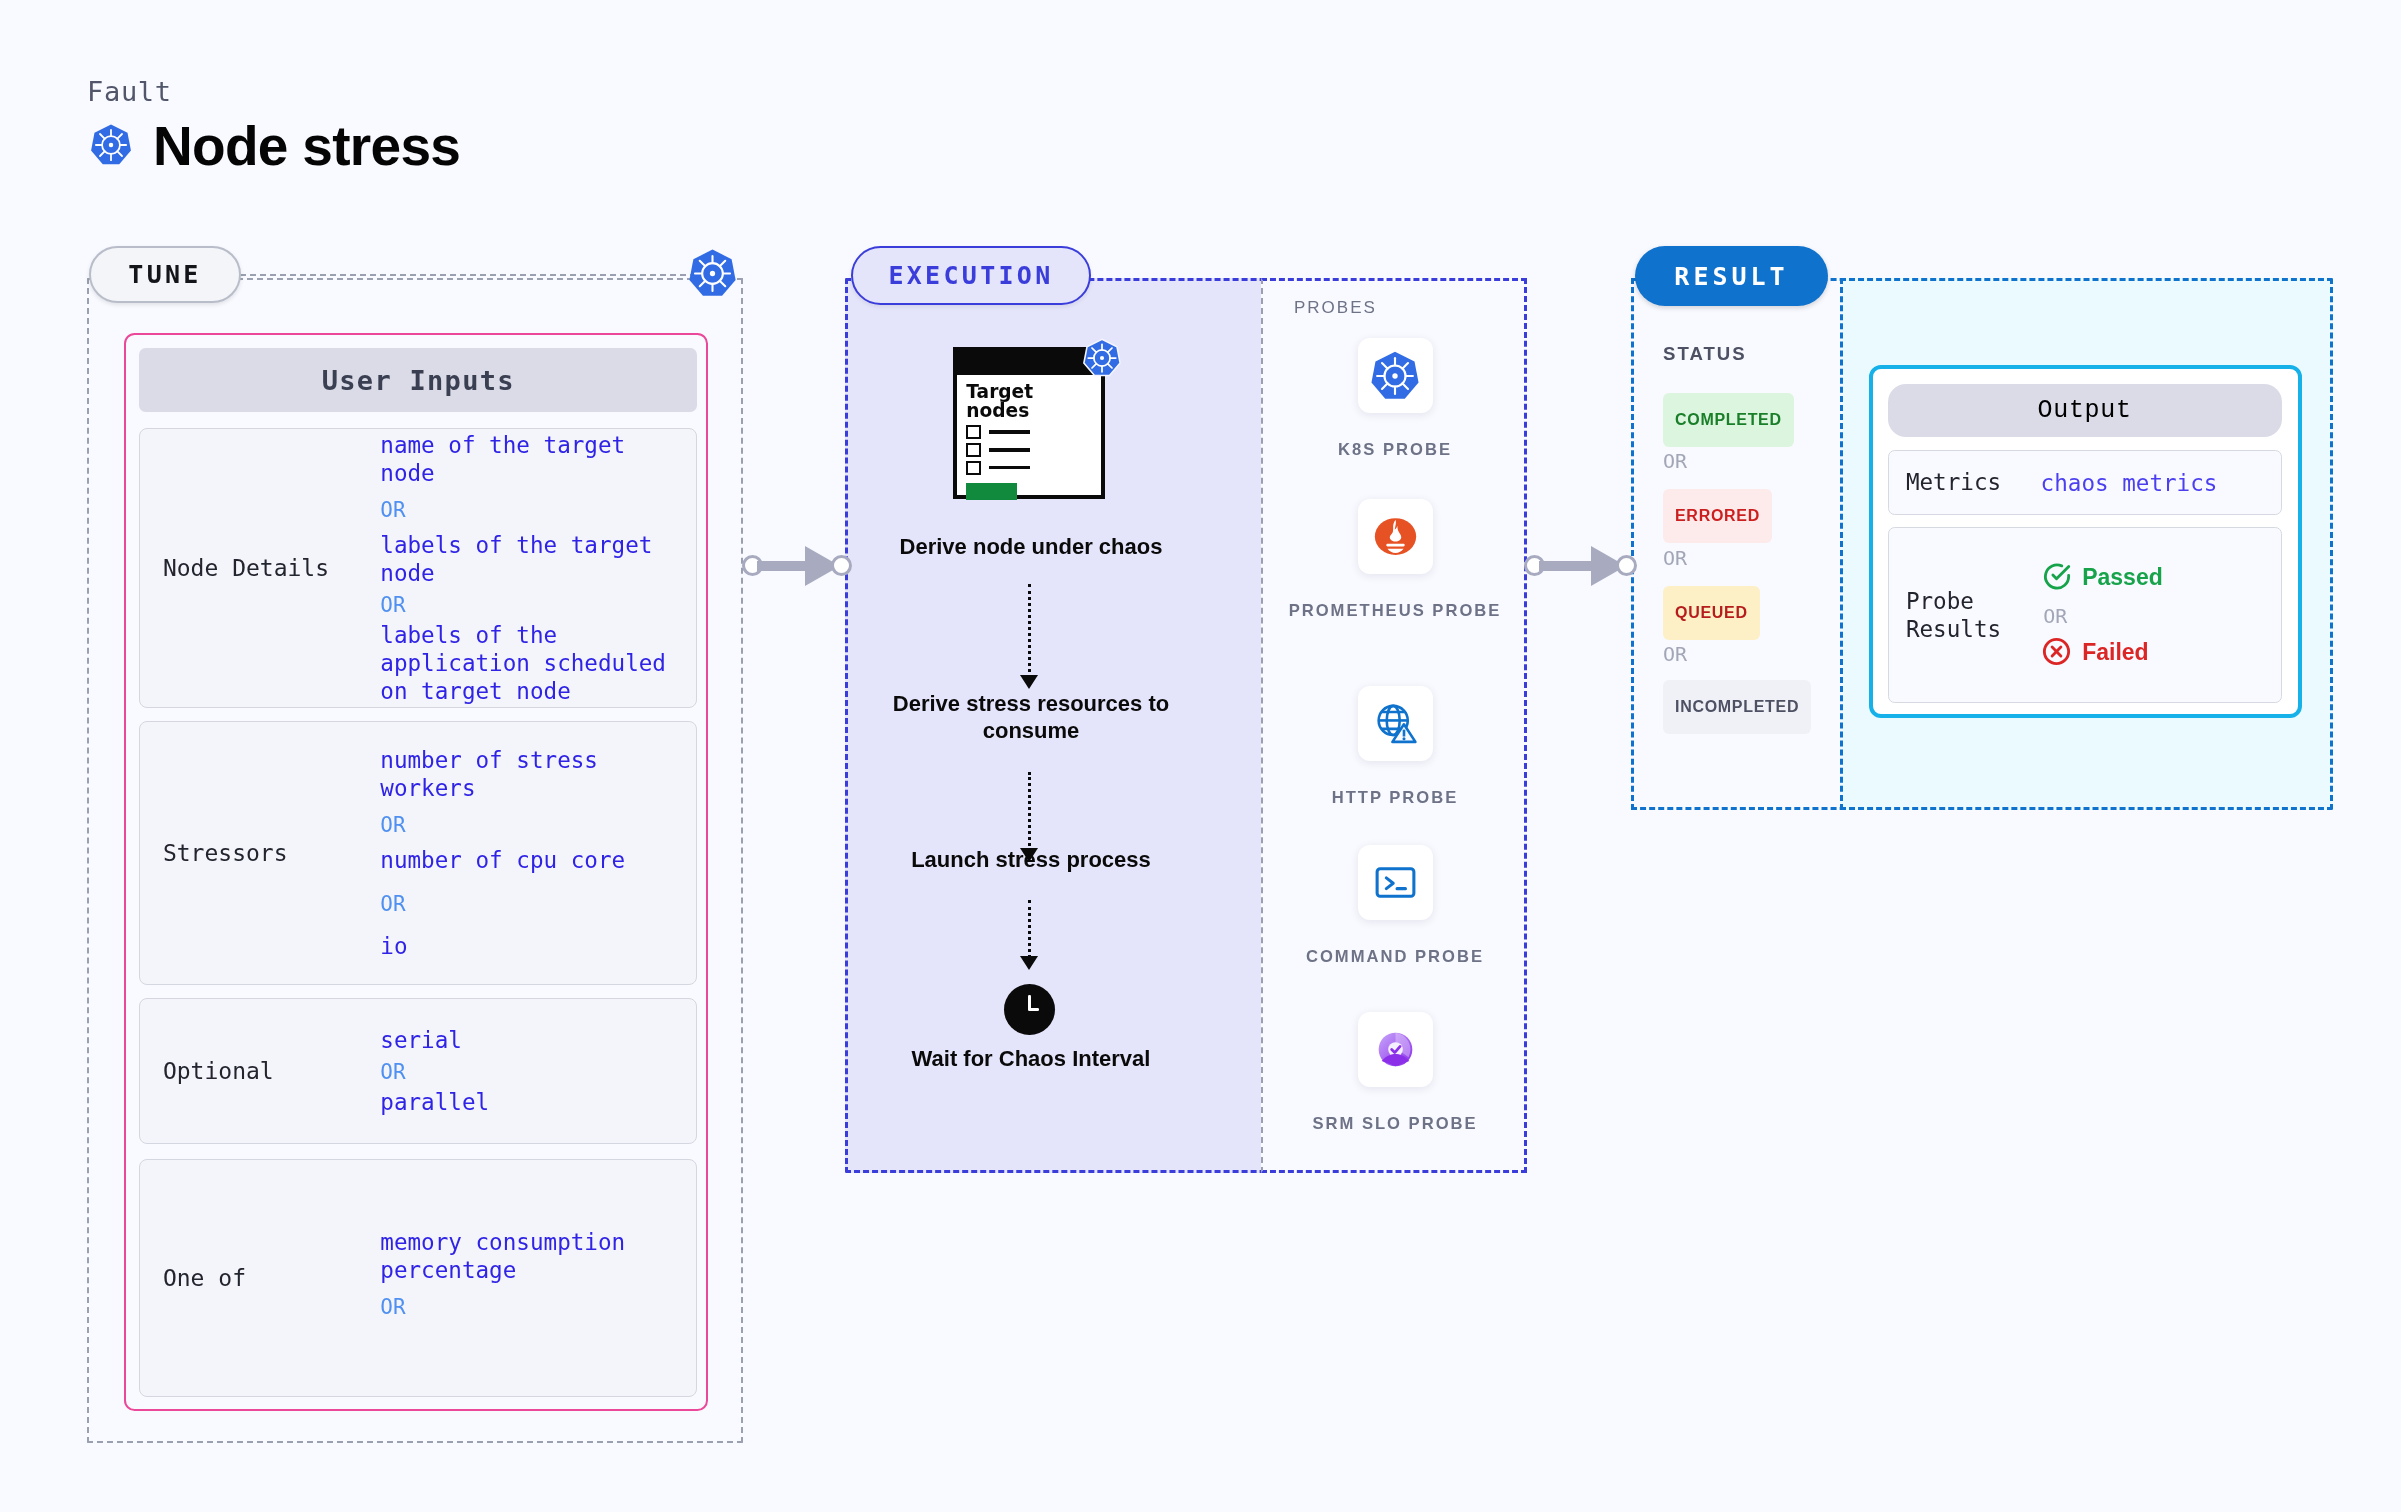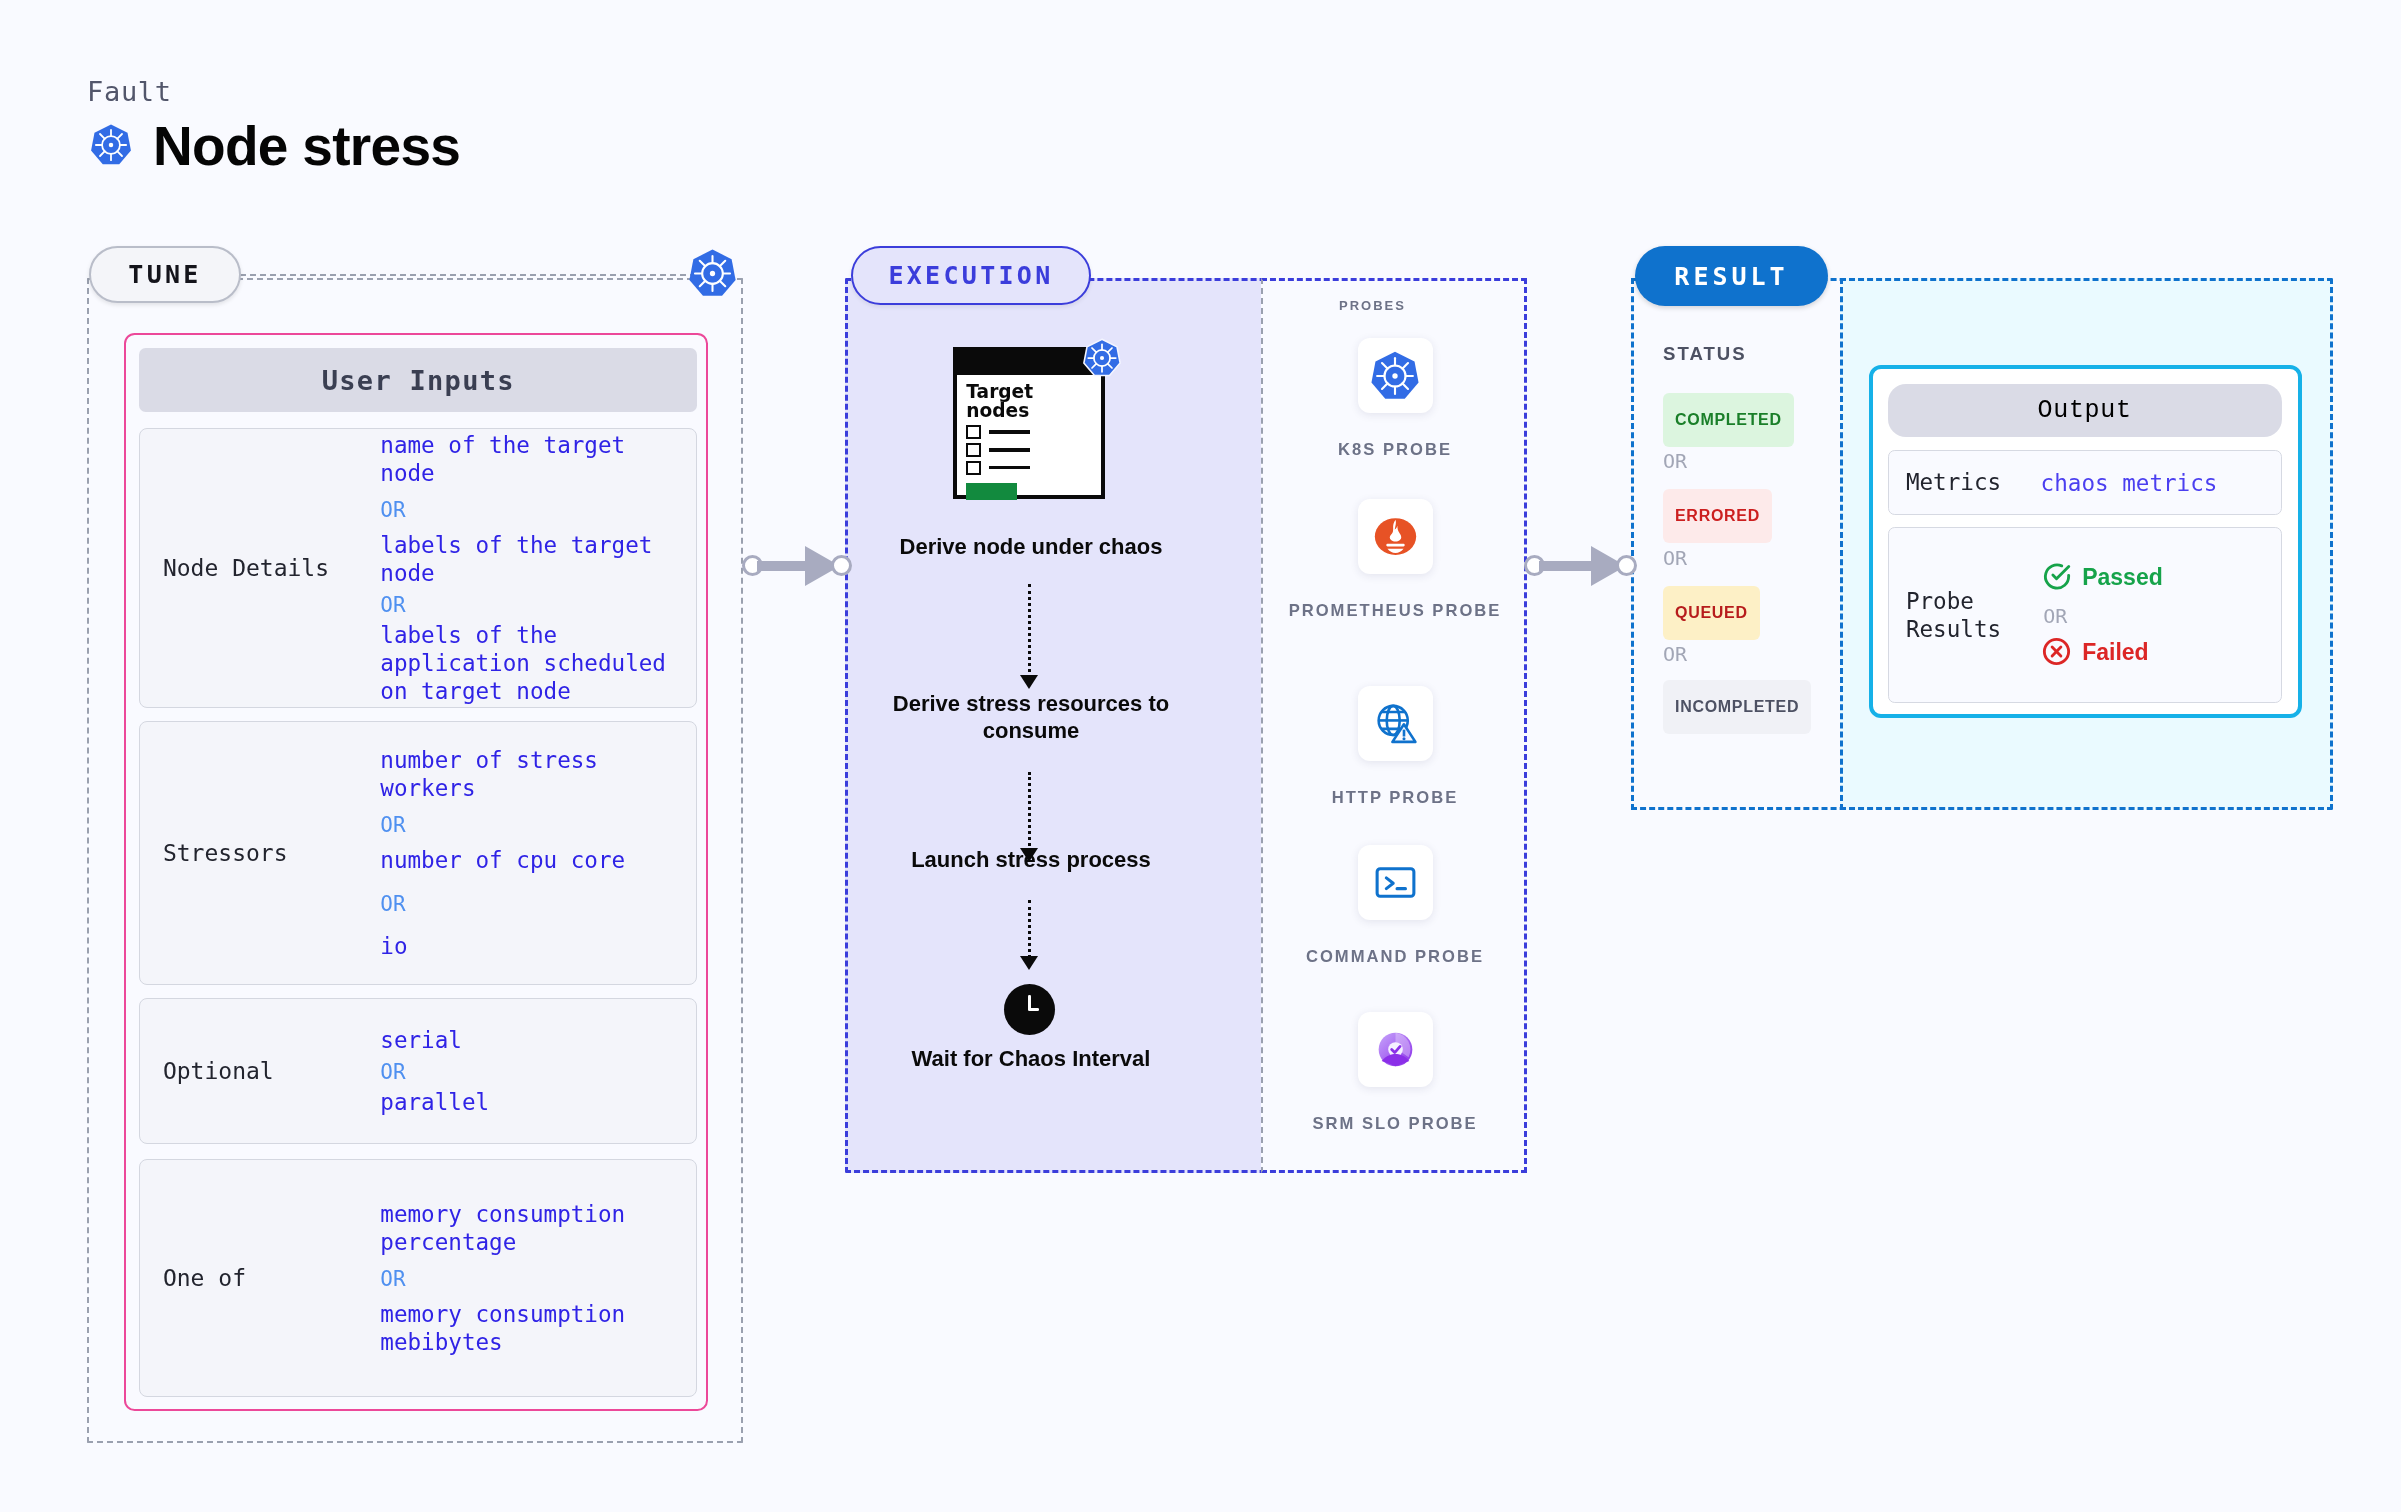--- a/index.html
+++ b/index.html
@@ -164,22 +164,22 @@
   }
   .clock::before {
     content:''; position:absolute; left:24px; top:10.6px; width:3.3px; height:16px; background:#fff; border-radius:1.3px;
   }
   .clock::after {
     content:''; position:absolute; left:24.6px; top:24px; width:10.6px; height:3.3px; background:#fff; border-radius:1.3px;
   }
 
   
   .probes-title {
-    position: absolute; left: 1339px; top: 298px;
-    font-size: 13px; font-weight: 700; color: #6d7287; letter-spacing: 2px;
+    position: absolute; left: 1294px; top: 298px;
+    font-size: 17px; font-weight: 400; color: #6d7287; letter-spacing: 2px;
   }
   .probe-item { position: absolute; width: 220px; text-align: center; left: 1285px; }
   .probe-tile {
     width: 75px; height: 75px; margin: 0 auto; background: #ffffff;
     border-radius: 12px; box-shadow: 0 2px 8px rgba(40,40,90,.10);
     display: flex; align-items: center; justify-content: center;
   }
   .probe-label {
     margin-top: 26px; font-size: 16.6px; font-weight: 600; color: #6d7287;
     letter-spacing: 2px; line-height: 1.3;
@@ -308,21 +308,20 @@
         <div class="ui-or tight">OR</div>
         <div class="ui-val">parallel</div>
       </div>
     </div>
 
     <div class="ui-sec" id="sec-oneof">
       <div class="ui-sec-label">One of</div>
       <div class="ui-sec-vals">
         <div class="ui-val">memory consumption percentage</div>
         <div class="ui-or">OR</div>
-        <div class="ui-val">memory consumption mebibytes</div>
       </div>
     </div>
   </div>
 
   <div class="arrow-grp" style="left:742px; top:546px; width:110px; height:40px;">
     <div class="arrow-dot" style="left:0;"></div>
     <div class="arrow-line" style="left:14.6px; width:63px;"></div>
     <div class="arrow-head" style="left:63px;"></div>
     <div class="arrow-dot" style="left:89px;"></div>
   </div>

